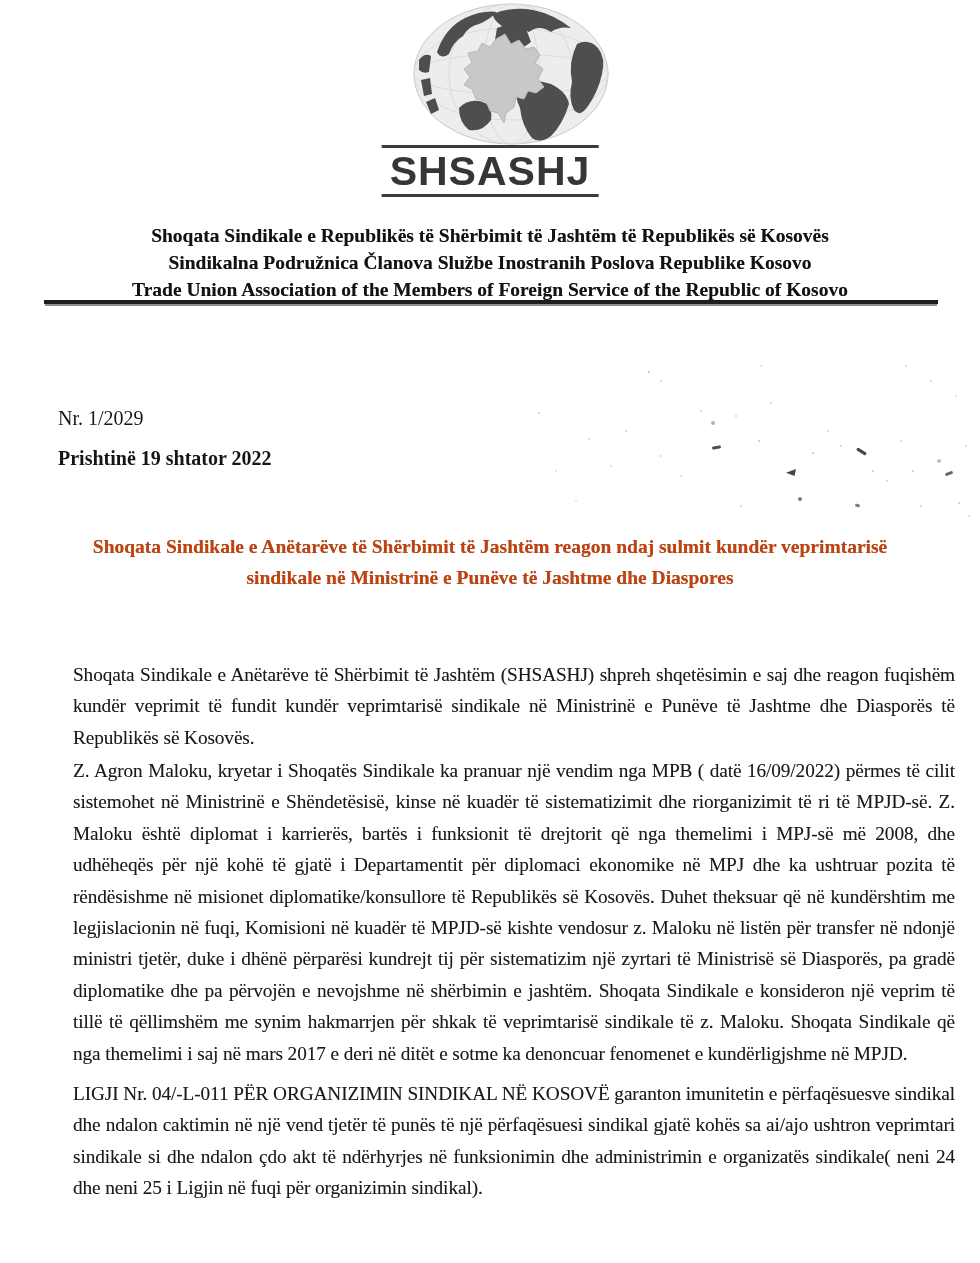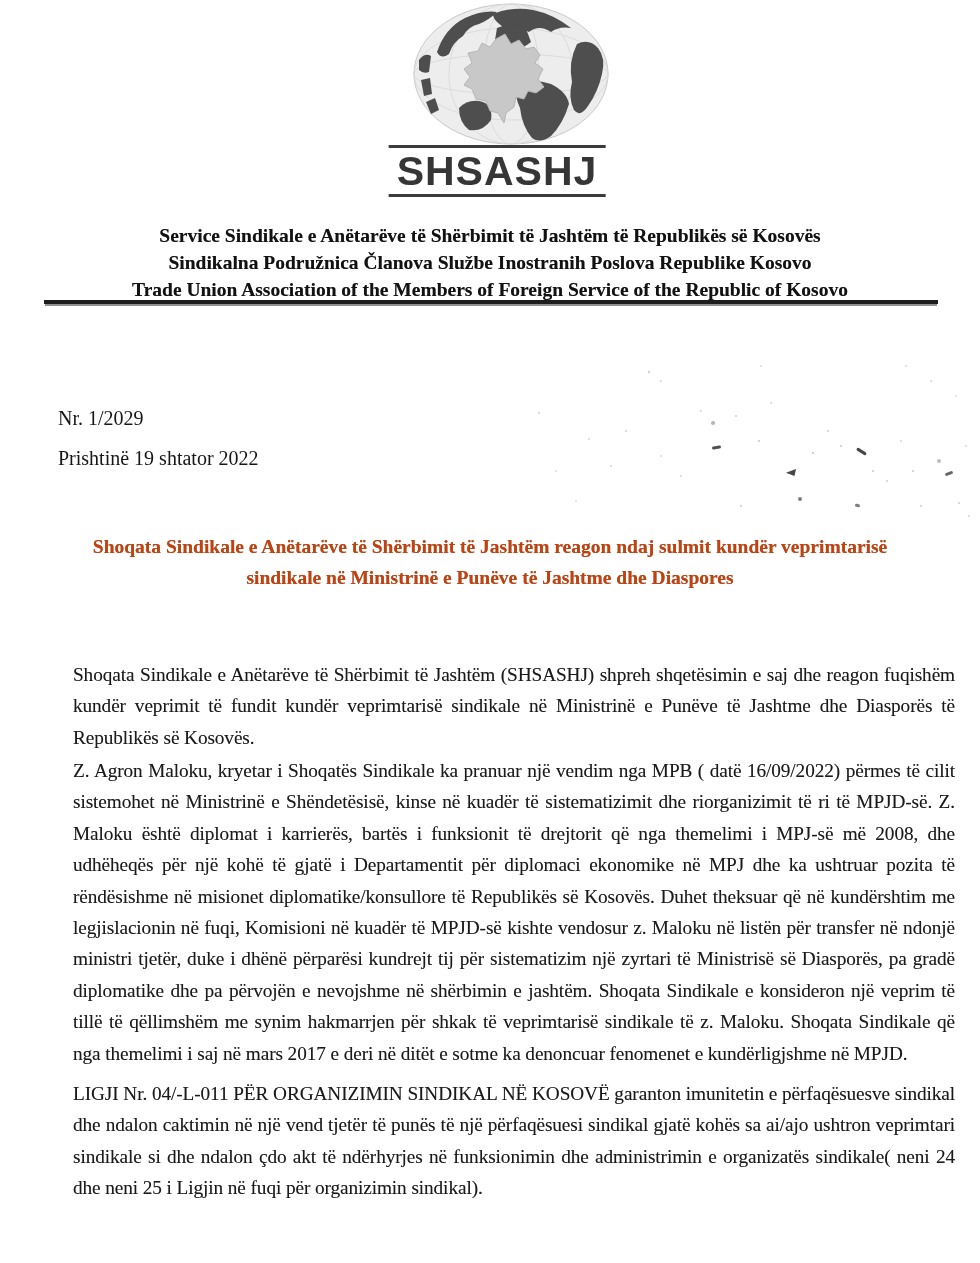--- a/index.html
+++ b/index.html
@@ -3,21 +3,21 @@
 <meta charset="utf-8">
 <style>
   html,body{margin:0;padding:0;background:#ffffff;}
   .page{
     position:relative;width:980px;height:1263px;background:#ffffff;overflow:hidden;
     font-family:"Liberation Serif","DejaVu Serif",serif;color:#161616;
   }
   
   .globe{position:absolute;top:2px;left:405px;width:212px;height:146px;}
   .brand{
-    position:absolute;top:145px;left:50%;transform:translateX(-50%);margin-left:7px;
+    position:absolute;top:145px;left:50%;transform:translateX(-50%);
     font-family:"Liberation Sans","DejaVu Sans",sans-serif;font-weight:bold;
     font-size:41px;line-height:46px;letter-spacing:1px;color:#363636;
     border-top:3px solid #3b3b3b;border-bottom:3px solid #3b3b3b;padding:0 8px;
     white-space:nowrap;
   }
   
   .letterhead{
     position:absolute;top:222px;left:0;width:100%;text-align:center;
     font-weight:bold;font-size:19.5px;line-height:27px;color:#121212;
     text-shadow:0 0 .5px rgba(0,0,0,.45);
@@ -26,21 +26,21 @@
     position:absolute;top:300px;left:44px;width:894px;height:3.5px;background:#1d1d1d;
     box-shadow:0 3px 0 -1px rgba(70,70,70,.6);
   }
   
   .heading{
     position:absolute;top:361px;left:0;width:100%;text-align:center;
     font-weight:bold;font-size:20px;letter-spacing:.3px;color:#141414;
     text-shadow:0 0 .5px rgba(0,0,0,.4);
   }
   .nr{position:absolute;top:407px;left:58px;font-size:20px;}
-  .dateline{position:absolute;top:447px;left:58px;font-size:20px;}
+  .dateline{position:absolute;top:447px;left:58px;font-size:20px;font-weight:bold;}
   
   .title{
     position:absolute;top:531px;left:50%;transform:translateX(-50%);width:880px;
     text-align:center;font-weight:bold;font-size:19.5px;line-height:31px;color:#c2410c;
     text-shadow:0 0 .5px rgba(0,0,0,.4);
   }
   
   .body{
     position:absolute;left:57px;width:882px;margin:16px;
     font-size:19.3px;line-height:31.4px;letter-spacing:-.1px;
@@ -101,21 +101,21 @@
       <path d="M21,100 L30,96 L34,108 L26,112 Z"></path>
       <path d="M54,106 Q64,96 78,100 Q88,104 86,118 Q78,130 64,128 Q54,120 54,106 Z"></path>
       <path d="M172,42 Q184,36 193,46 Q201,56 197,72 Q193,90 183,104 Q175,116 169,108 Q163,96 167,80 Q163,60 172,42 Z"></path>
       <path d="M112,82 Q128,76 146,82 Q162,90 164,102 Q158,122 146,134 Q135,142 127,136 Q117,124 115,106 Q109,94 112,82 Z"></path>
     </g>
     <path fill="#c8c8c8" stroke="#b5b5b5" stroke-width="1" d="M100,32 L106,42 L114,38 L121,47 L129,45 L135,53 L130,61 L138,67 L133,77 L139,85 L131,91 L123,89 L119,97 L111,95 L109,105 L101,111 L99,121 L93,111 L85,109 L81,99 L71,97 L67,87 L59,83 L65,75 L59,67 L67,61 L63,51 L73,49 L77,41 L85,45 L91,37 Z"></path>
   </svg>
   <div class="brand">SHSASHJ</div>
 
   <div class="letterhead">
-    <div>Service Sindikale e Anëtarëve të Shërbimit të Jashtëm të Republikës së Kosovës</div>
+    <div>Shoqata Sindikale e Republikës të Shërbimit të Jashtëm të Republikës së Kosovës</div>
     <div>Sindikalna Podružnica Članova Službe Inostranih Poslova Republike Kosovo</div>
     <div>Trade Union Association of the Members of Foreign Service of the Republic of Kosovo</div>
   </div>
   <div class="rule"></div>
 
   <div class="nr">Nr. 1/2029</div>
   <div class="dateline">Prishtinë 19 shtator 2022</div>
 
   <div class="title">
     <div>Shoqata Sindikale e Anëtarëve të Shërbimit të Jashtëm reagon ndaj sulmit kundër veprimtarisë</div>

